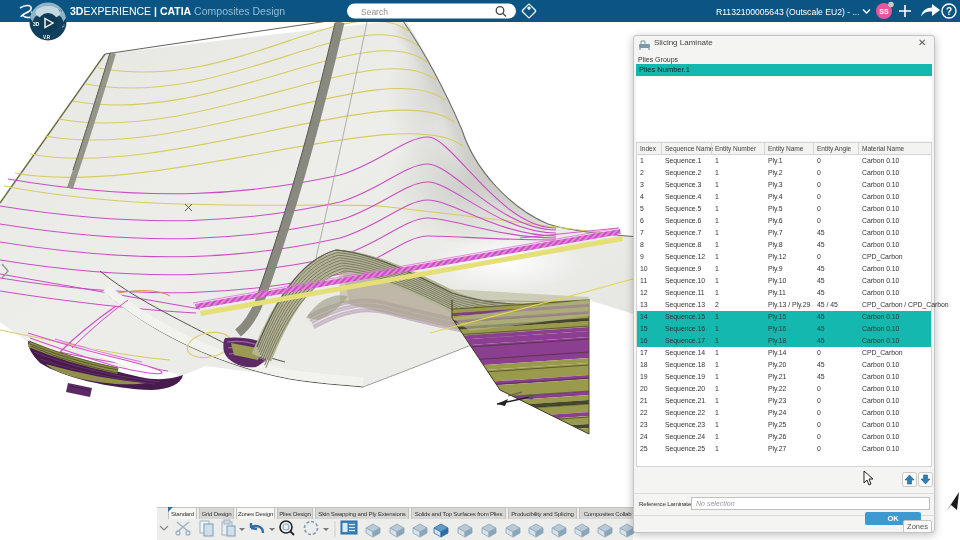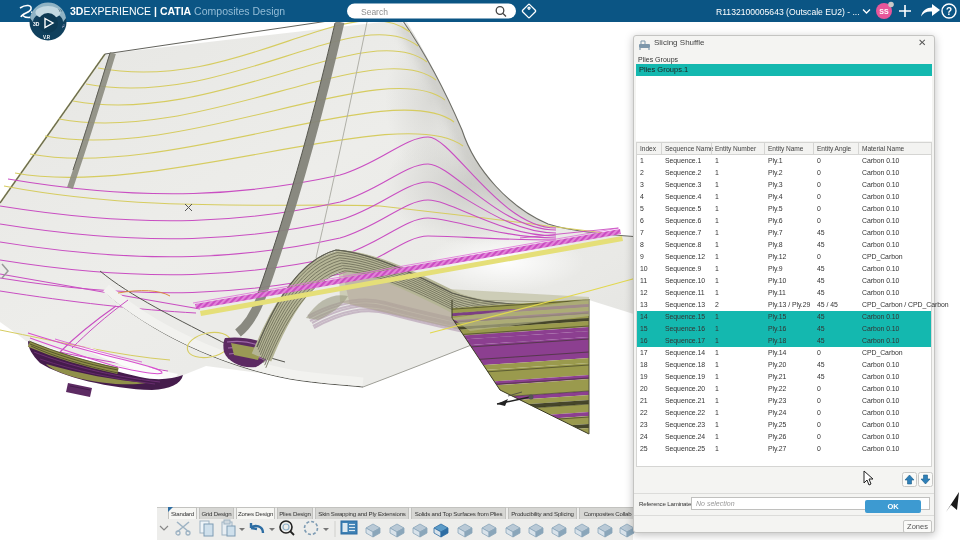--- a/index.html
+++ b/index.html
@@ -337,25 +337,25 @@
         <path d="M1,6 L1,11 L8,15 L8,10 Z" fill="#d8e2ea" stroke="#8aa6ba" stroke-width="0.8"></path>
         <path d="M15,6 L15,11 L8,15 L8,10 Z" fill="#8aa6ba" stroke="#8aa6ba" stroke-width="0.8"></path>
       </g>
 </svg>
 <div class="abs" style="left:633px;top:35px;width:302px;height:498px;background:#f4f4f2;border:1px solid #c4c4c2;border-radius:3px;box-shadow:0 2px 8px rgba(0,0,0,0.25);box-sizing:border-box;">
 <svg class="abs" style="left:4px;top:3px" width="14" height="12" viewBox="0 0 14 12">
         <rect x="1" y="5" width="11" height="4" rx="1" fill="#7d97ab"></rect>
         <path d="M3,5 L3,2 L7,2 L7,5" fill="none" stroke="#7d97ab" stroke-width="1"></path>
         <path d="M2,9 L2,11 M11,9 L11,11" stroke="#7d97ab" stroke-width="1.2"></path>
       </svg>
-<div class="abs" style="left:20px;top:2px;font-size:8px;color:#444;">Slicing Shuffle</div>
+<div class="abs" style="left:20px;top:2px;font-size:8px;color:#444;">Slicing Laminate</div>
 <div class="abs" style="left:284px;top:1px;font-size:10px;color:#555;">✕</div>
 <div class="abs" style="left:4px;top:20px;font-size:7px;color:#333;">Plies Groups</div>
 <div class="abs" style="left:2px;top:28px;width:296px;height:77px;background:#ffffff;"></div>
-<div class="abs" style="left:2px;top:28px;width:296px;height:12px;background:#14b8af;font-size:7.5px;color:#222;line-height:12px;padding-left:3px;box-sizing:border-box;">Plies Groups.1</div>
+<div class="abs" style="left:2px;top:28px;width:296px;height:12px;background:#14b8af;font-size:7.5px;color:#222;line-height:12px;padding-left:3px;box-sizing:border-box;">Plies Number.1</div>
 <div class="abs" style="left:2px;top:106px;width:296px;height:325px;background:#ffffff;border:1px solid #d5d5d3;box-sizing:border-box;">
 <div class="abs" style="left:0;top:0;width:294px;height:11px;background:#f3f3f1;border-bottom:1px solid #d5d5d3;"></div>
 <div class="abs" style="left:3px;top:2px;font-size:6.6px;letter-spacing:-0.05px;color:#444;white-space:nowrap;">Index</div>
 <div class="abs" style="left:28px;top:2px;font-size:6.6px;letter-spacing:-0.05px;color:#444;white-space:nowrap;">Sequence Name</div>
 <div class="abs" style="left:78px;top:2px;font-size:6.6px;letter-spacing:-0.05px;color:#444;white-space:nowrap;">Entity Number</div>
 <div class="abs" style="left:131px;top:2px;font-size:6.6px;letter-spacing:-0.05px;color:#444;white-space:nowrap;">Entity Name</div>
 <div class="abs" style="left:180px;top:2px;font-size:6.6px;letter-spacing:-0.05px;color:#444;white-space:nowrap;">Entity Angle</div>
 <div class="abs" style="left:225px;top:2px;font-size:6.6px;letter-spacing:-0.05px;color:#444;white-space:nowrap;">Material Name</div>
 <div class="abs" style="left:24px;top:0;width:1px;height:11px;background:#d5d5d3;"></div>
 <div class="abs" style="left:74px;top:0;width:1px;height:11px;background:#d5d5d3;"></div>
@@ -524,16 +524,16 @@
         <rect x="16.5" y="0.5" width="14" height="14" rx="2" fill="#fafaf8" stroke="#c8c8c6"></rect>
         <path d="M7.5,3 L12,8 L9.5,8 L9.5,12 L5.5,12 L5.5,8 L3,8 Z" fill="#2e7fb8" stroke="#1b5e8a" stroke-width="0.6"></path>
         <g transform="translate(16,0)">
           <path d="M7.5,12 L3,7 L5.5,7 L5.5,3 L9.5,3 L9.5,7 L12,7 Z" fill="#2e7fb8" stroke="#1b5e8a" stroke-width="0.6"></path>
         </g>
       </svg>
 <div class="abs" style="left:0;top:457px;width:300px;height:1px;background:#dcdcda;"></div>
 <div class="abs" style="left:5px;top:464px;font-size:6.2px;letter-spacing:-0.2px;color:#333;">Reference Laminate</div>
 <div class="abs" style="left:57px;top:461px;width:239px;height:13px;background:#fff;border:1px solid #c0c0be;box-sizing:border-box;font-size:7px;color:#999;font-style:italic;line-height:11px;padding-left:4px;">No selection</div>
 <div class="abs" style="left:0;top:479px;width:300px;height:1px;background:#dcdcda;"></div>
-<div class="abs" style="left:231px;top:464px;width:56px;height:13px;background:#3d9ad1;border-radius:2px;font-size:7.5px;color:#fff;font-weight:bold;text-align:center;line-height:13px;">OK</div>
+<div class="abs" style="left:231px;top:476px;width:56px;height:13px;background:#3d9ad1;border-radius:2px;font-size:7.5px;color:#fff;font-weight:bold;text-align:center;line-height:13px;">OK</div>
 <div class="abs" style="left:269px;top:484px;width:29px;height:13px;background:#fafaf8;border:1px solid #c4c4c2;border-radius:2px;box-sizing:border-box;font-size:7.5px;color:#555;text-align:center;line-height:12px;">Zones</div>
 </div>
 </div>
 
 </body></html>

